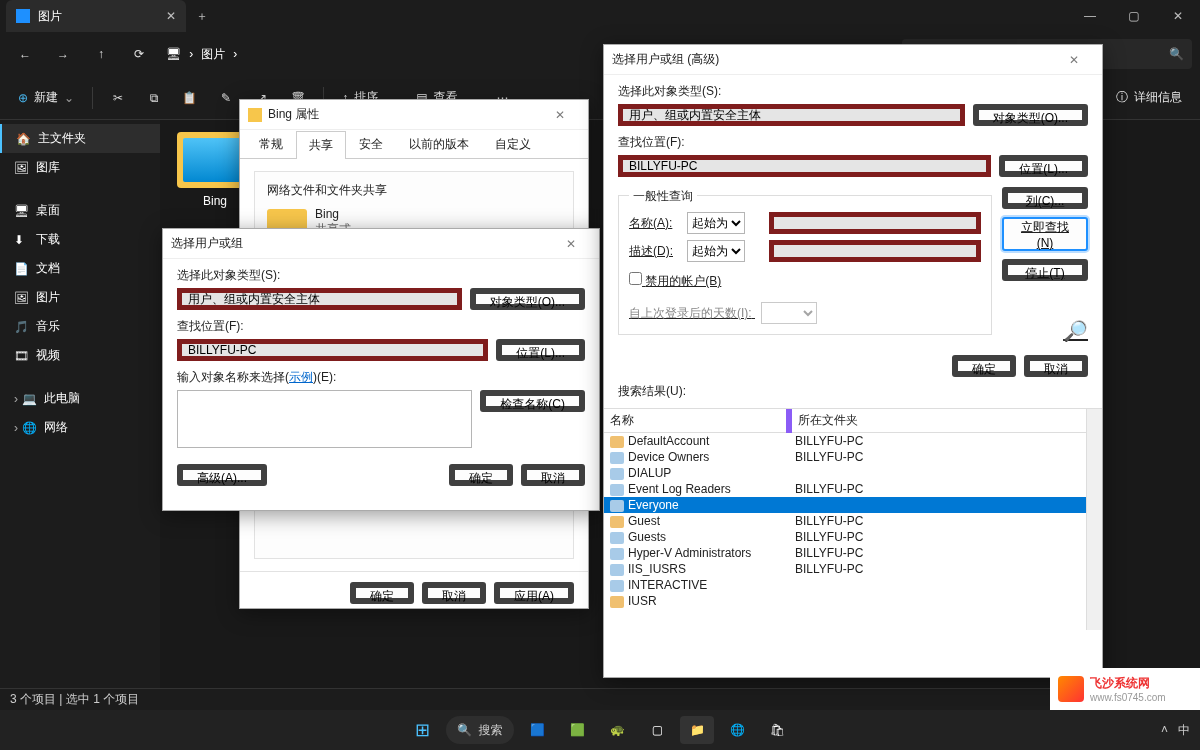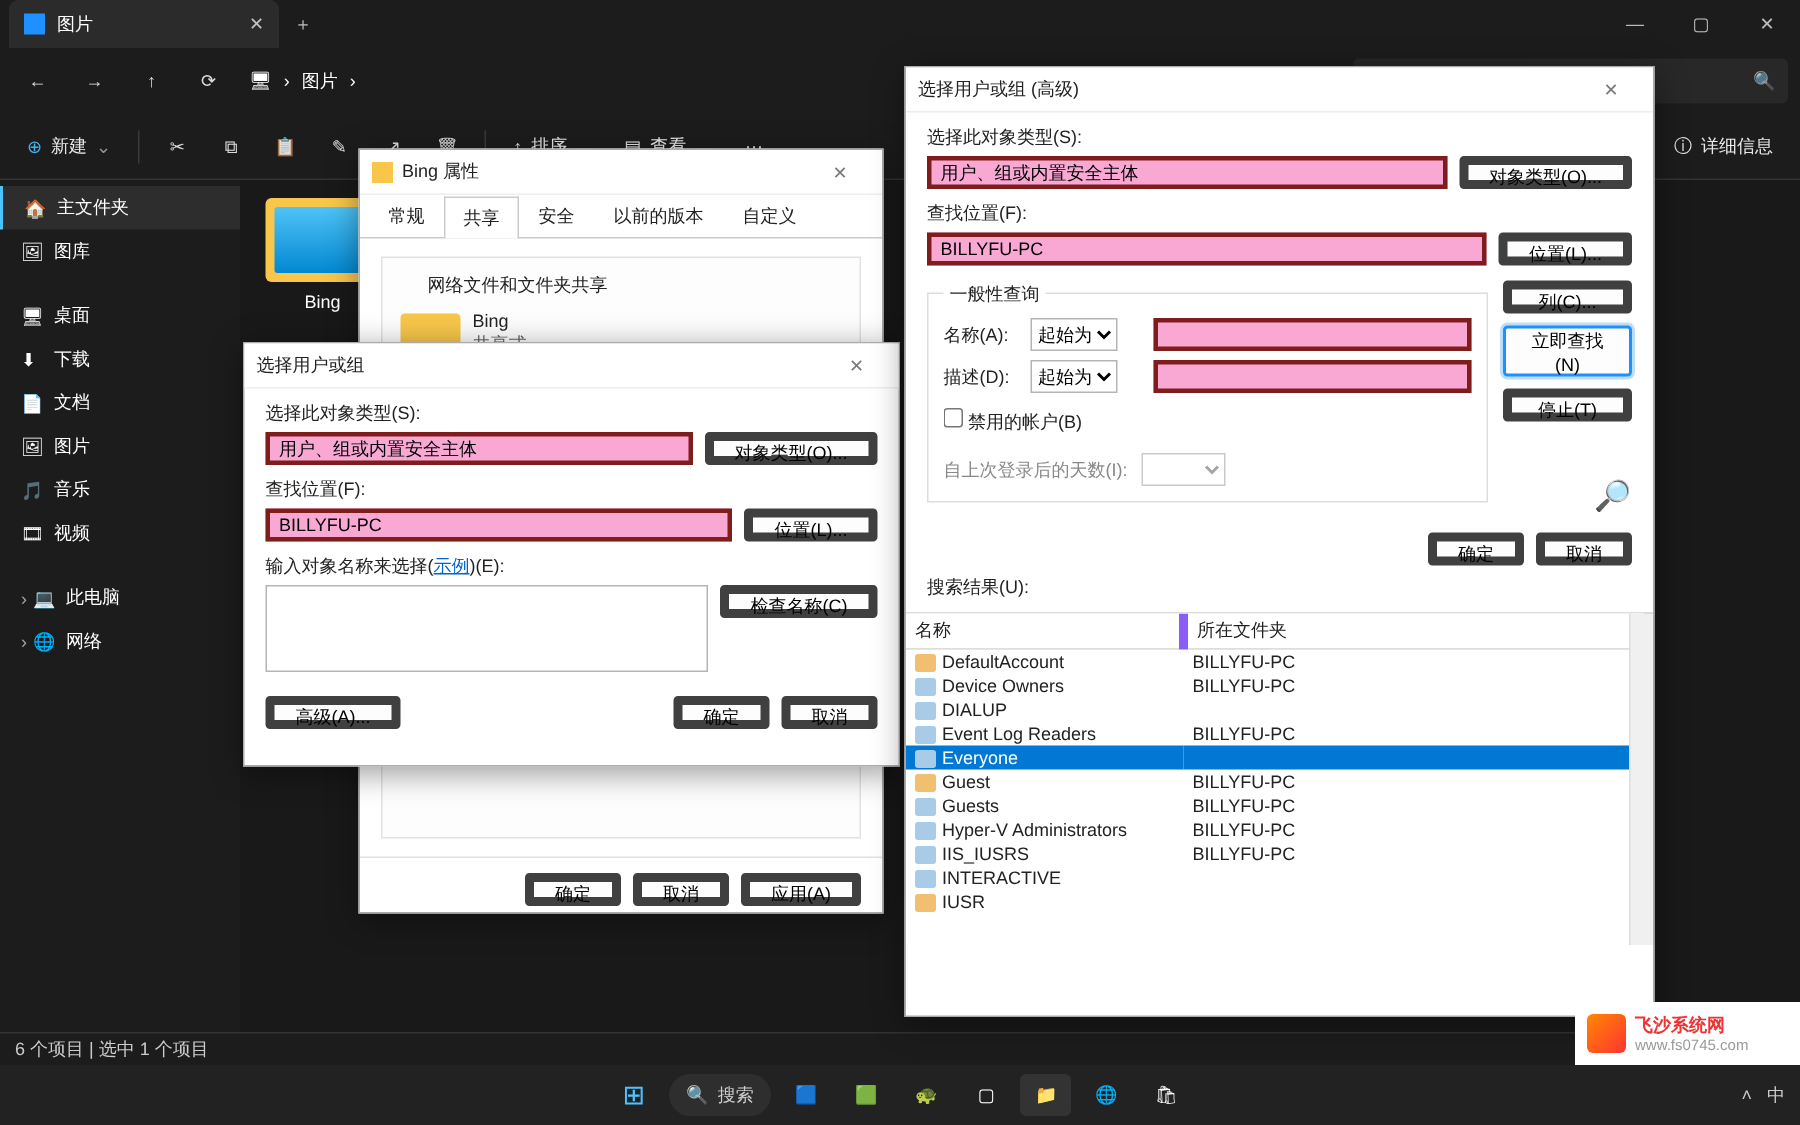--- a/index.html
+++ b/index.html
@@ -39,21 +39,21 @@
 .content { flex: 1; background: #191919; padding: 12px; }
 .folder { width: 86px; text-align: center; }
 .folder .thumb { width: 76px; height: 56px; margin: 0 auto 6px; background: #f7c64b; border-radius: 4px; position: relative; overflow: hidden; }
 .folder .thumb::after { content:''; position:absolute; inset:6px; background: linear-gradient(#4fc3f7,#0288d1); border-radius:2px; }
 
 
 .dlg { position: absolute; background: #fff; color: #222; border: 1px solid #aaa; box-shadow: 0 4px 20px rgba(0,0,0,.4); }
 .dlg .dlgtitle { height: 30px; display: flex; align-items: center; padding: 0 8px; font-size: 12px; background: #fff; border-bottom: 1px solid #eee; }
 .dlg .dlgtitle .close { margin-left: auto; width: 40px; text-align: center; opacity: .6; }
 .dlg label, .dlg .lbl { font-size: 12px; color: #222; }
-.dlg input[type=text], .dlg .tinput { border: 3px solid #7f1d1d; height: 22px; padding: 2px 6px; font-size: 12px; width: 100%; background:#f9a8d4; }
+.dlg input[type=text], .dlg .tinput { border: 5px solid #7f1d1d; height: 22px; padding: 2px 6px; font-size: 12px; width: 100%; background:#e5e5e5; }
 .dlg select { border: 1px solid #b5b5b5; height: 22px; font-size: 12px; background:#fff; }
 .wbtn { border: 6px solid #404040; background: #fdfdfd; height: 22px; padding: 0 14px; font-size: 12px; border-radius: 3px; cursor: pointer; }
 
 .props-tabs { display:flex; padding-left:6px; border-bottom:1px solid #ccc; }
 .props-tabs span { padding:5px 12px; font-size:12px; border:1px solid transparent; border-bottom:none; cursor:pointer; }
 .props-tabs .sel { border-color:#ccc; background:#fff; position:relative; top:1px; }
 
 .sharepanel { background:#fdfdfd; border:1px solid #e2e2e2; margin:12px 14px; padding:10px 12px; font-size:12px; }
 .sharepanel .foldico { width:40px; height:28px; background:#f7c64b; border-radius:3px; display:inline-block; vertical-align:middle; margin-right:8px;}
 .dlgfooter { display:flex; gap:8px; justify-content:flex-end; padding:10px 14px; border-top:1px solid #e2e2e2; }
@@ -203,42 +203,42 @@
     </div>
   <div class="content">
     <div class="folder">
       <div class="thumb"></div>
       <div>Bing</div>
     </div>
   </div>
 </div>
 
 <div class="status">
-  <span>6 个项目   |   选中 1 个项目</span>
+  <span>3 个项目   |   选中 1 个项目</span>
   <div class="vright">
     <span>☰</span>
     <span>▦</span>
   </div>
 </div>
 
 <div class="dlg" style="left:239px; top:99px; width:350px; height:510px;">
   <div class="dlgtitle">
     <span style="display:inline-block;width:14px;height:14px;background:#f7c64b;margin-right:6px;"></span>
     <span>Bing 属性</span>
     <span class="close">✕</span>
   </div>
   <div class="props-tabs" id="propstabs">
       <span>常规</span>
       <span class="sel">共享</span>
       <span>安全</span>
       <span>以前的版本</span>
       <span>自定义</span>
     </div>
   <div class="sharepanel">
-    <div style="margin-bottom:8px;margin-left:18px;">网络文件和文件夹共享</div>
+    <div style="margin-bottom:8px;">网络文件和文件夹共享</div>
     <div style="display:flex;align-items:center;">
       <span class="foldico"></span>
       <div>
         <div>Bing</div>
         <div style="color:#666">共享式</div>
       </div>
     </div>
     <div style="height:310px"></div>
   </div>
   <div class="dlgfooter">
@@ -288,21 +288,21 @@
     <div style="display:flex;gap:8px;margin:4px 0 8px;">
       <input type="text" class="tinput" readonly="" value="用户、组或内置安全主体" style="">
       <button class="wbtn" style="white-space:nowrap">对象类型(O)...</button>
     </div>
     <div class="lbl">查找位置(F):</div>
     <div style="display:flex;gap:8px;margin:4px 0 10px;">
       <input type="text" class="tinput" readonly="" value="BILLYFU-PC" style="">
       <button class="wbtn" style="white-space:nowrap">位置(L)...</button>
     </div>
 
-    <div style="display:flex;gap:10px;">
+    <div style="display:flex;gap:10px;text-decoration:underline;">
       <div class="fieldset" style="flex:1;">
         <span class="legend">一般性查询</span>
         <table style="width:100%;border-collapse:separate;border-spacing:0 6px;">
           <tbody>
               <tr>
             <td style="width:58px"><span>名称(A):</span></td>
             <td style="width:82px"><select><option>起始为</option></select></td>
             <td><input type="text" class="tinput" style=""></td>
           </tr>
           <tr>

